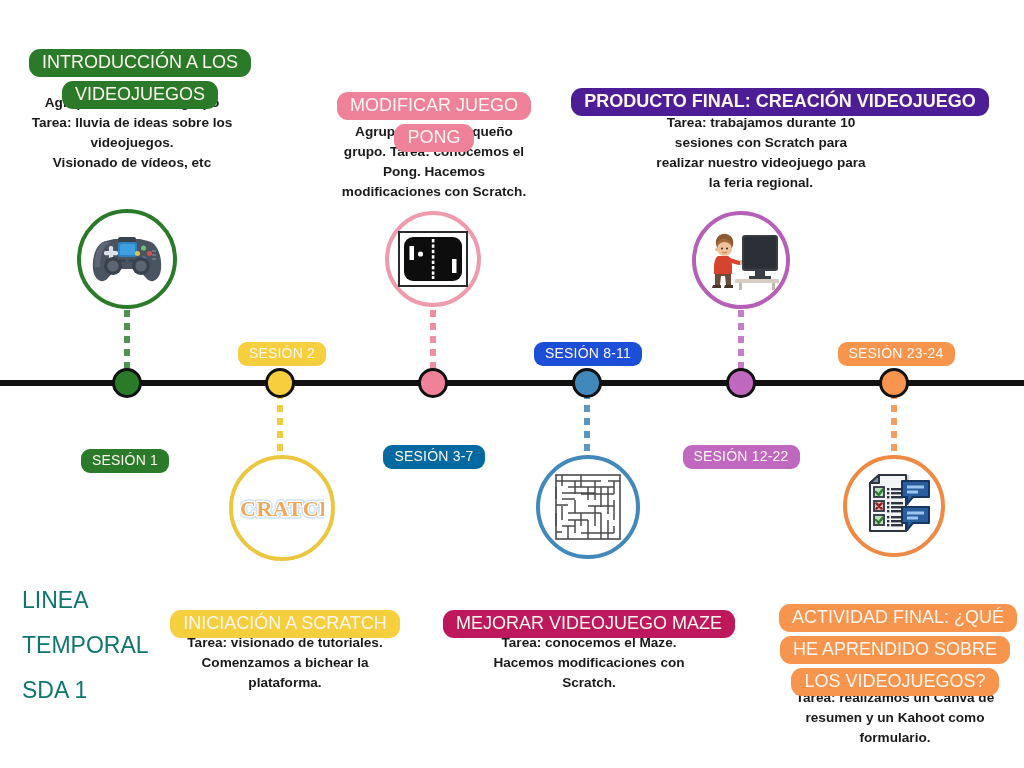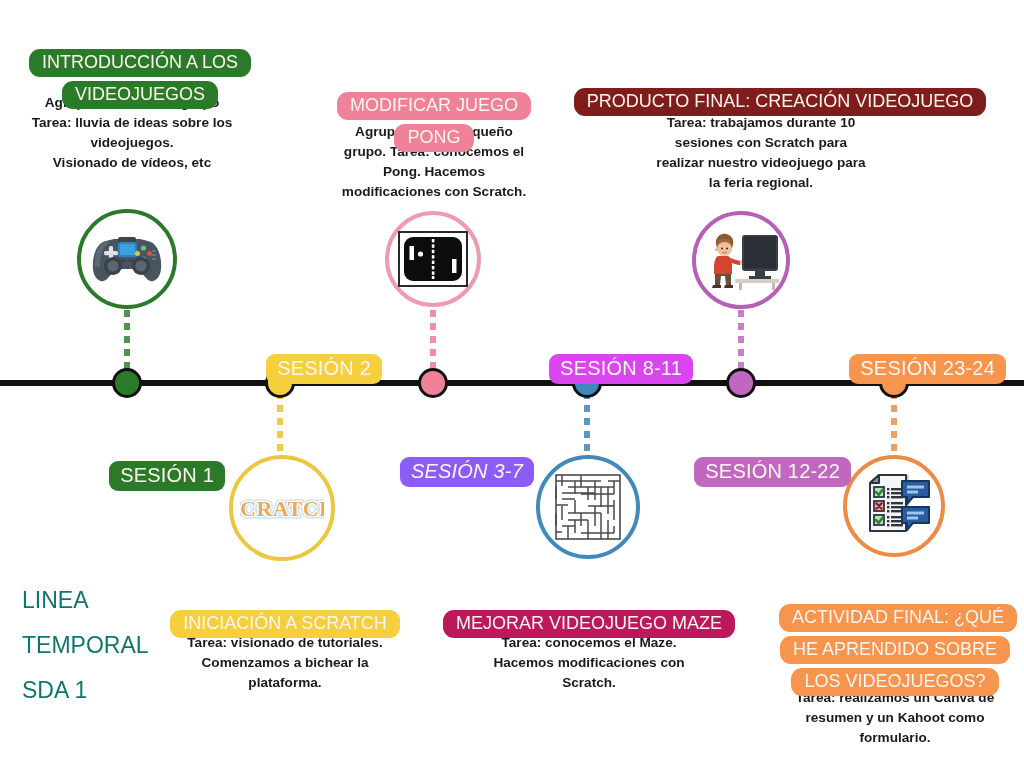--- a/index.html
+++ b/index.html
@@ -36,22 +36,22 @@
   
   .icircle {
     position: absolute; border-radius: 50%; background: #fff;
     display: flex; align-items: center; justify-content: center;
     transform: translateX(-50%); z-index: 3;
   }
 
   
   .pill {
     position: absolute; transform: translateX(-50%);
-    color: #fdf6ee; font-size: 20px; letter-spacing: .2px;
-    text-align: right; line-height: 1.72; z-index: 5;
+    color: #fdf6ee; font-size: 14px; letter-spacing: .2px;
+    text-align: center; line-height: 1.72; z-index: 5;
     white-space: pre-line;
   }
   .pill > span {
     border-radius: 9px; padding: 3px 11px 5px 11px;
     -webkit-box-decoration-break: clone; box-decoration-break: clone;
   }
 
   .titlepill {
     position: absolute; transform: translateX(-50%);
     color: #fdf6ee; text-align: center; line-height: 1.78;
@@ -185,25 +185,25 @@
         <rect x="33.8" y="18.8" width="2.6" height="3.4"></rect>
           <rect x="33.8" y="24.2" width="2.6" height="3.4"></rect>
         <rect x="33.8" y="29.6" width="2.6" height="3.4"></rect>
           <rect x="33.8" y="35" width="2.6" height="3.4"></rect>
         <rect x="33.8" y="40.4" width="2.6" height="3.4"></rect>
           <rect x="33.8" y="45" width="2.6" height="3"></rect>
       </g>
     </svg>
   </div>
   <div class="pill" style="left:434px; top:420px; width:200px;">
-    <span style="background:#8b5cf6;font-style:italic;">SESIÓN 3-7</span>
+    <span style="background:#0369a1;">SESIÓN 3-7</span>
   </div>
 
   <div class="pill" style="left:588px; top:317px; width:210px;">
-    <span style="background:#d946ef;">SESIÓN 8-11</span>
+    <span style="background:#1d4ed8;">SESIÓN 8-11</span>
   </div>
   <div class="icircle" style="left:588px; top:455px; width:104px; height:104px; border:4px solid #4189bb;">
     <svg width="66" height="66" viewBox="0 0 66 66">
       <rect x="1" y="1" width="64" height="64" fill="#ffffff" stroke="#4a4a4a" stroke-width="1.6"></rect>
       <g stroke="#4a4a4a" stroke-width="1.5" fill="none">
         <path d="M1 7 H46 M53 7 H65 M7 1 V12 M13 13 H59 M20 7 V20 M1 13 V25 M7 19 H40 M26 1 V13
                  M33 13 V26 M40 7 V26 M46 13 V33 M53 13 V40 M59 7 V20 M7 25 H20 M26 20 H59
                  M1 31 H13 M20 26 V39 M33 32 H59 M7 32 V46 M13 39 H46 M26 39 V52 M40 32 V52
                  M53 46 V65 M1 39 V52 M13 46 H33 M46 39 V59 M59 26 V46 M7 52 H20 M26 59 H59
                  M13 52 V65 M20 46 V59 M33 46 V65 M1 58 H7 M40 59 H46 M59 52 V59 M46 65 V59"></path>
@@ -212,21 +212,21 @@
   </div>
   <div class="titlepill" style="left:589px; top:575px; width:330px;">
     <span style="background:#be185d;">MEJORAR VIDEOJUEGO MAZE</span>
   </div>
   <div class="desc" style="left:589px; top:613px; width:300px;">Agrupamiento: Pequeño grupo.
 Tarea: conocemos el Maze.
 Hacemos modificaciones con
 Scratch.</div>
 
   <div class="titlepill" style="left:780px; top:53px; width:440px;">
-    <span style="background:#7f1d1d;">PRODUCTO FINAL: CREACIÓN VIDEOJUEGO</span>
+    <span style="background:#4c1d95;font-weight:bold;">PRODUCTO FINAL: CREACIÓN VIDEOJUEGO</span>
   </div>
   <div class="desc" style="left:761px; top:93px; width:300px;">Agrupamiento: Pequeño grupo.
 Tarea: trabajamos durante 10
 sesiones con Scratch para
 realizar nuestro videojuego para
 la feria regional.</div>
   <div class="icircle" style="left:741px; top:211px; width:98px; height:98px; border:4px solid #b65fb6;">
     <svg width="78" height="60" viewBox="0 0 78 60">
 
       <path d="M14 14 C13 7 19 3 24 4 C30 5 32 10 31 15 L30 18 L15 18 Z" fill="#8a5a33"></path>

